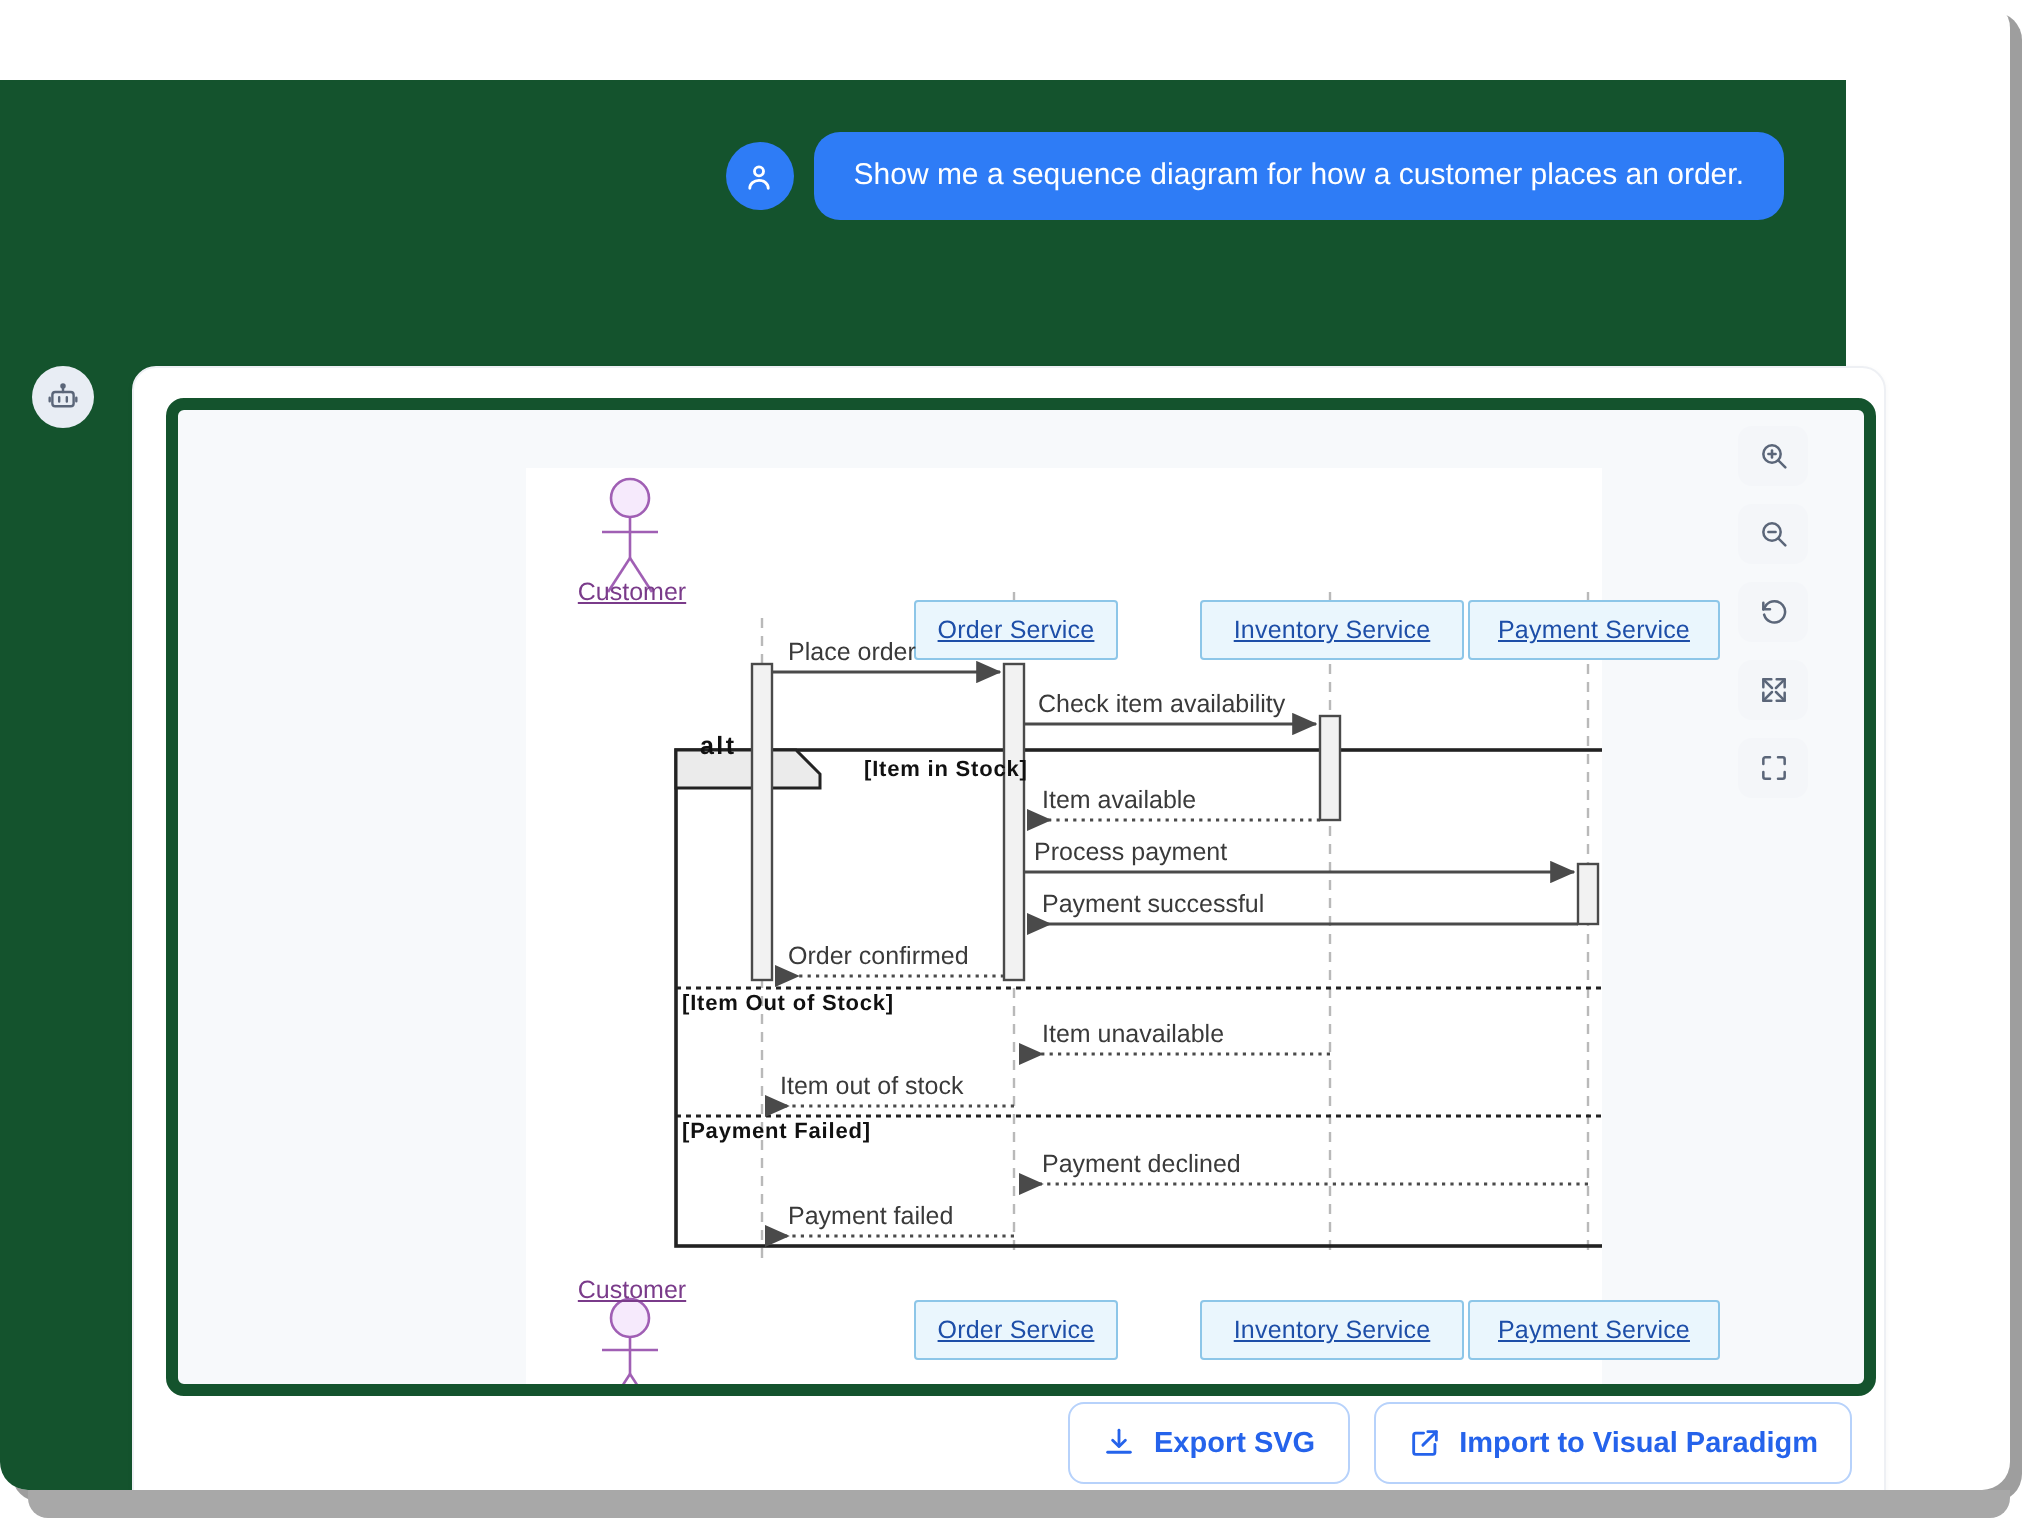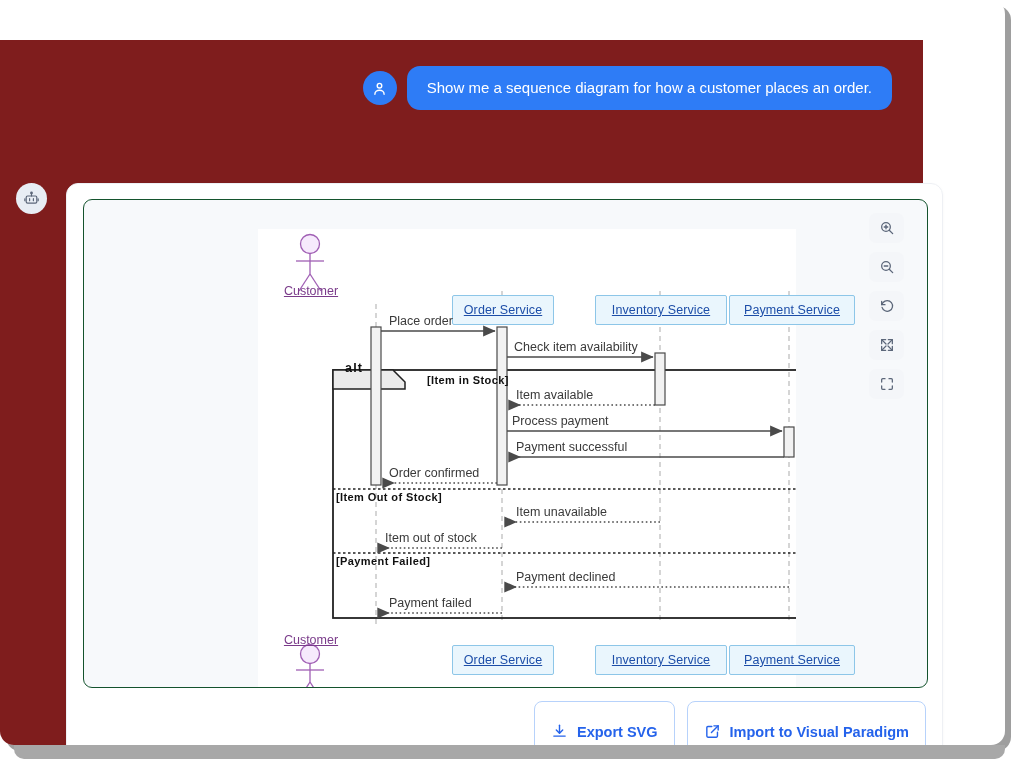--- a/index.html
+++ b/index.html
@@ -26,21 +26,21 @@
     position:absolute;left:0;top:0;width:1005px;height:39px;
     background:#ffffff;border-bottom:1px solid #eceef2;
   }
   #page-title{
     position:absolute;left:16px;top:7px;
     font-size:17px;color:#1e2433;font-weight:400;letter-spacing:.1px;
   }
   
   #chat-area{
     position:absolute;left:0;top:40px;width:923px;height:705px;
-    background:#7f1d1d;
+    background:#14532d;
   }
   
   #user-message-row{
     position:absolute;right:31px;top:26px;
     display:flex;align-items:flex-start;gap:10px;
   }
   #user-avatar{
     width:34px;height:34px;border-radius:50%;
     background:#2e7cf6;display:flex;align-items:center;justify-content:center;
     flex:0 0 auto;margin-top:5px;
@@ -57,21 +57,21 @@
     background:#e8edf4;display:flex;align-items:center;justify-content:center;
   }
   
   #diagram-card{
     position:absolute;left:66px;top:143px;width:875px;height:577px;
     background:#ffffff;border:1px solid #eef0f4;border-radius:12px;
     box-shadow:0 1px 3px rgba(16,24,40,.04);
   }
   #diagram-viewport{
     position:absolute;left:16px;top:15px;width:843px;height:487px;
-    background:#f7f9fb;border:1px solid #14532d;border-radius:9px;
+    background:#f7f9fb;border:6px solid #14532d;border-radius:9px;
     overflow:hidden;
   }
   
   #diagram-canvas{
     position:absolute;left:174px;top:29px;width:538px;height:478px;
     background:#ffffff;
   }
   
   #diagram-toolbar{
     position:absolute;left:802px;top:29px;
@@ -84,21 +84,21 @@
   }
   
   #diagram-footer{
     position:absolute;right:16px;top:517px;
     display:flex;gap:12px;align-items:center;
   }
   .footer-btn{
     display:flex;align-items:center;gap:9px;
     border:1px solid #b7d2fb;border-radius:8px;background:#ffffff;
     color:#2563eb;font-size:14.5px;font-weight:600;
-    padding:21px 16px;cursor:pointer;white-space:nowrap;
+    padding:11px 16px;cursor:pointer;white-space:nowrap;
     font-family:"Liberation Sans", sans-serif;
   }
   
   #vp-logo{
     position:absolute;left:14px;top:655px;
     width:255px;height:62px;background:#ffffff;border-radius:31px;
     box-shadow:0 4px 14px rgba(16,24,40,.16);
     display:flex;align-items:center;justify-content:center;gap:7px;
     z-index:30;
   }

